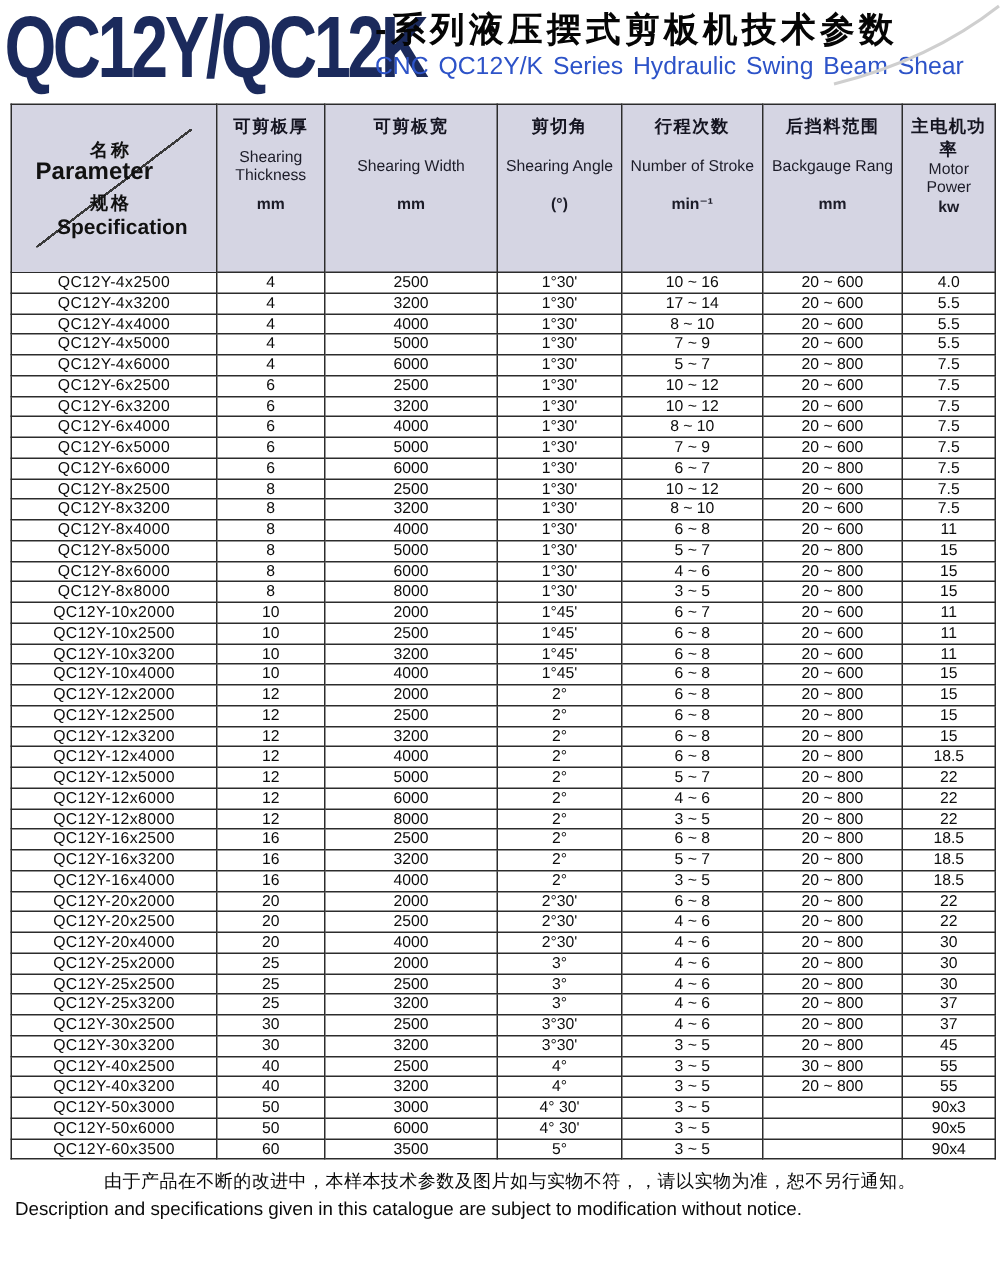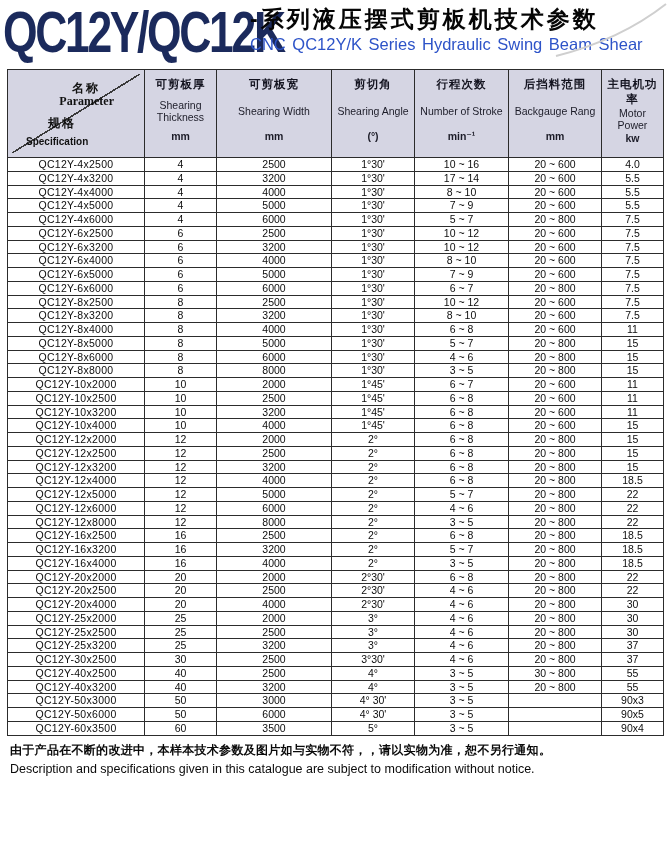--- a/index.html
+++ b/index.html
@@ -42,42 +42,42 @@
 
   .ch-inner {
     display: flex; flex-direction: column; justify-content: space-between;
     align-items: center; height: 77px; padding: 7px 1px 5px;
   }
   .h-cn  { font-size: 11.5px; font-weight: bold; letter-spacing: 1px; color: #141420; }
   .h-en  { font-size: 10.5px; font-weight: normal; line-height: 1.18; text-align: center; color: #1c1c28; }
   .h-unit{ font-size: 10.5px; color: #1c1c28; }
 
   
-  th.corner { position: relative; padding: 4px; }
+  th.corner { position: relative; padding: 16px; }
   .corner-inner {
     position: relative; height: 79px; width: 100%;
     background-image: linear-gradient(to bottom right,
       transparent calc(50% - 0.8px), #3a3a3a calc(50% - 0.8px),
       #3a3a3a calc(50% + 0.8px), transparent calc(50% + 0.8px));
   }
   .corner-name-cn { position: absolute; top: 6px;  right: 40px; font-size: 12px; font-weight: bold; letter-spacing: 2px; }
-  .corner-name-en { position: absolute; top: 20px; right: 26px; font-size: 12px; font-family: Liberation Serif, serif; }
+  .corner-name-en { position: absolute; top: 20px; right: 26px; font-size: 16px; }
   .corner-spec-cn { position: absolute; bottom: 21px; left: 36px; font-size: 12px; font-weight: bold; letter-spacing: 2px; }
-  .corner-spec-en { position: absolute; bottom: 6px;  left: 14px; font-size: 10px; }
+  .corner-spec-en { position: absolute; bottom: 6px;  left: 14px; font-size: 14px; }
 
   tbody td {
     height: 13.76px; padding: 0; text-align: center;
     font-size: 10.5px; line-height: 1; color: #0c0c0c;
     background: #fff; white-space: nowrap; overflow: hidden;
   }
   tbody td.model-cell { letter-spacing: 0.3px; }
 
   
   .page-footer { margin: 6px 0 0 10px; }
-  .footer-cn { font-size: 12px; font-weight: bold; letter-spacing: 0.3px; color: #0a0a0a; }
+  .footer-cn { font-size: 12px; font-weight: normal; letter-spacing: 0.3px; color: #0a0a0a; text-align: center; }
   .footer-en { font-size: 12.5px; font-weight: normal; margin-top: 3px; color: #0a0a0a; }
 </style>
 </head>
 <body>
 
 <div class="page-header">
   <div class="brand">QC12Y/QC12K</div>
   <div class="titles">
     <div class="title-cn">-系列液压摆式剪板机技术参数</div>
     <div class="title-en">CNC QC12Y/K Series Hydraulic Swing Beam Shear</div>
@@ -481,20 +481,29 @@
       <tr>
         <td class="model-cell">QC12Y-30x2500</td>
         <td>30</td>
         <td>2500</td>
         <td>3°30'</td>
         <td>4 ~ 6</td>
         <td>20 ~ 800</td>
         <td>37</td>
       </tr>
       <tr>
+        <td class="model-cell">QC12Y-30x3200</td>
+        <td>30</td>
+        <td>3200</td>
+        <td>3°30'</td>
+        <td>3 ~ 5</td>
+        <td>20 ~ 800</td>
+        <td>45</td>
+      </tr>
+      <tr>
         <td class="model-cell">QC12Y-40x2500</td>
         <td>40</td>
         <td>2500</td>
         <td>4°</td>
         <td>3 ~ 5</td>
         <td>30 ~ 800</td>
         <td>55</td>
       </tr>
       <tr>
         <td class="model-cell">QC12Y-40x3200</td>

